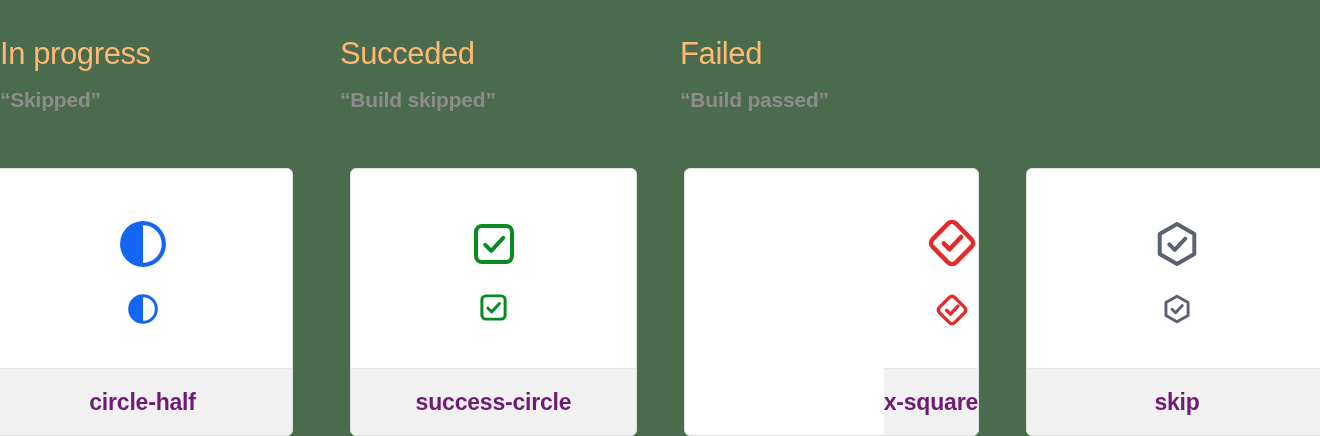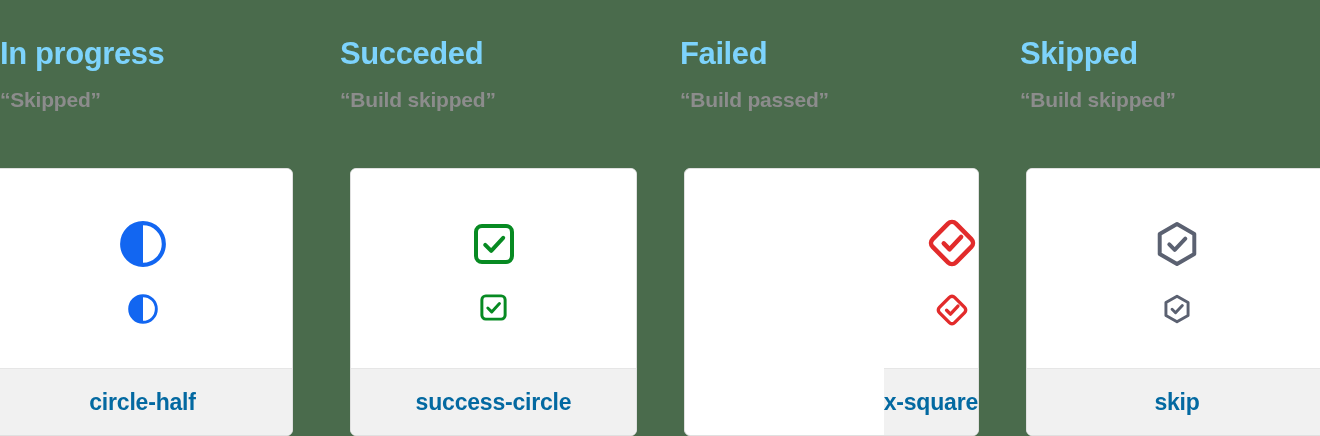--- a/index.html
+++ b/index.html
@@ -34,22 +34,22 @@
     right: 0;
     height: 168px;
     box-sizing: border-box;
   }
 
   .title {
     position: absolute;
     top: 36px;
     left: 0;
     font-size: 31px;
-    font-weight: bold;
-    color: #7dd3fc;
+    font-weight: normal;
+    color: #fdba74;
     letter-spacing: -0.4px;
     white-space: nowrap;
   }
 
   .subtitle {
     position: absolute;
     top: 88px;
     left: 0;
     font-size: 21px;
     font-weight: bold;
@@ -94,21 +94,21 @@
     background: #f1f1f1;
     border-top: 1px solid #e6e6e6;
     display: flex;
     align-items: center;
     justify-content: center;
   }
 
   .card-footer span {
     font-size: 23px;
     font-weight: bold;
-    color: #0369a1;
+    color: #701a75;
     letter-spacing: -0.2px;
   }
 
   
   .col-0 .card { left: -8px;  right: 47px; border-top-left-radius: 0; border-bottom-left-radius: 0; }
   .col-1 .card { left: 10px;   right: 43px; text-align: center; }
   .col-2 .card { left: 4px;   right: 41px; align-items: flex-end; }
   .col-3 .card { left: 6px;   right: -8px; border-top-right-radius: 0; border-bottom-right-radius: 0; }
 </style>
 </head>
@@ -192,24 +192,20 @@
           </svg>
         </span>
       </div>
       <div class="card-footer">
         <span>x-square</span>
       </div>
     </div>
   </div>
 
   <div class="col col-3">
-    <div class="head-wrap">
-      <div class="title">Skipped</div>
-      <div class="subtitle">“Build skipped”</div>
-    </div>
     <div class="card">
       <div class="card-body">
         <span class="icon-big">
           <svg width="50" height="50" viewBox="0 0 24 24">
             <path d="M12 2.4 L20.3 7.2 L20.3 16.8 L12 21.6 L3.7 16.8 L3.7 7.2 Z" fill="none" stroke="#5b6171" stroke-width="1.9" stroke-linejoin="round"></path>
             <path d="M8.3 12.2 L10.9 14.8 L16.0 9.4" fill="none" stroke="#5b6171" stroke-width="1.9" stroke-linecap="round" stroke-linejoin="round"></path>
           </svg>
         </span>
         <span class="icon-small">
           <svg width="32" height="32" viewBox="0 0 24 24">

